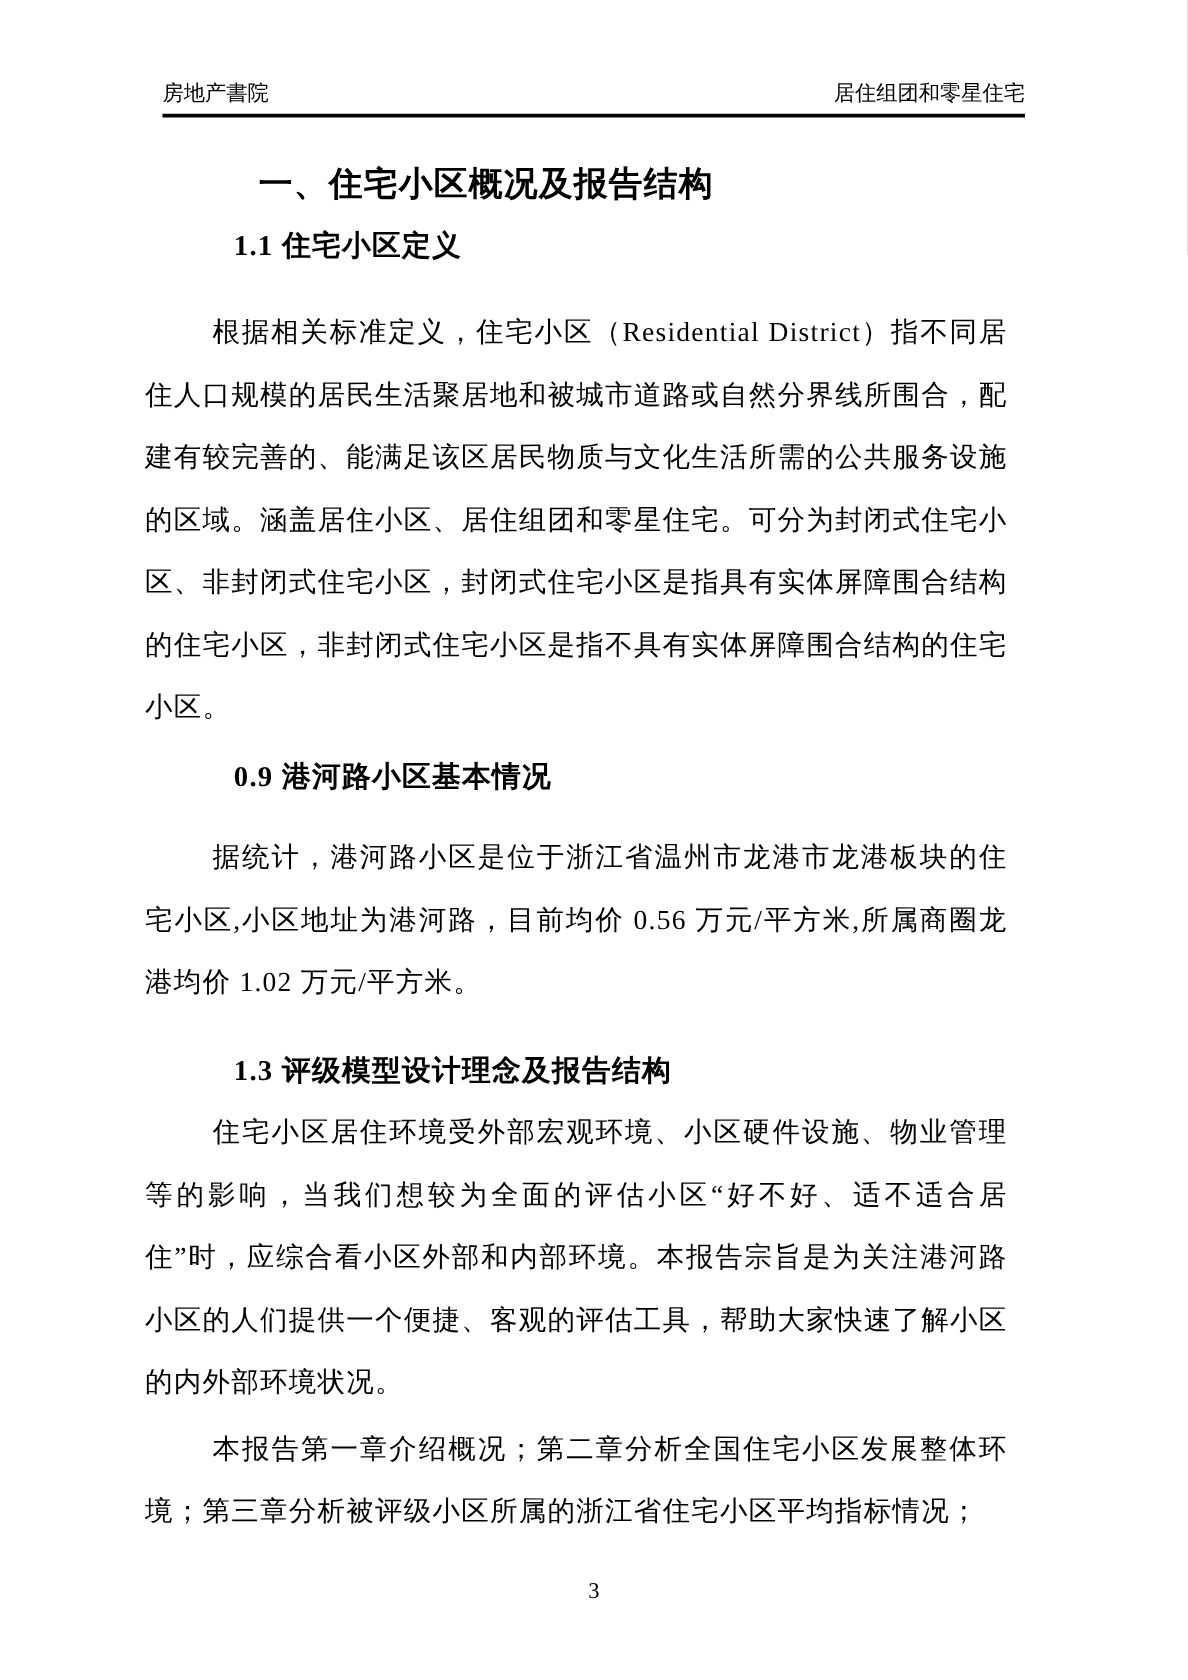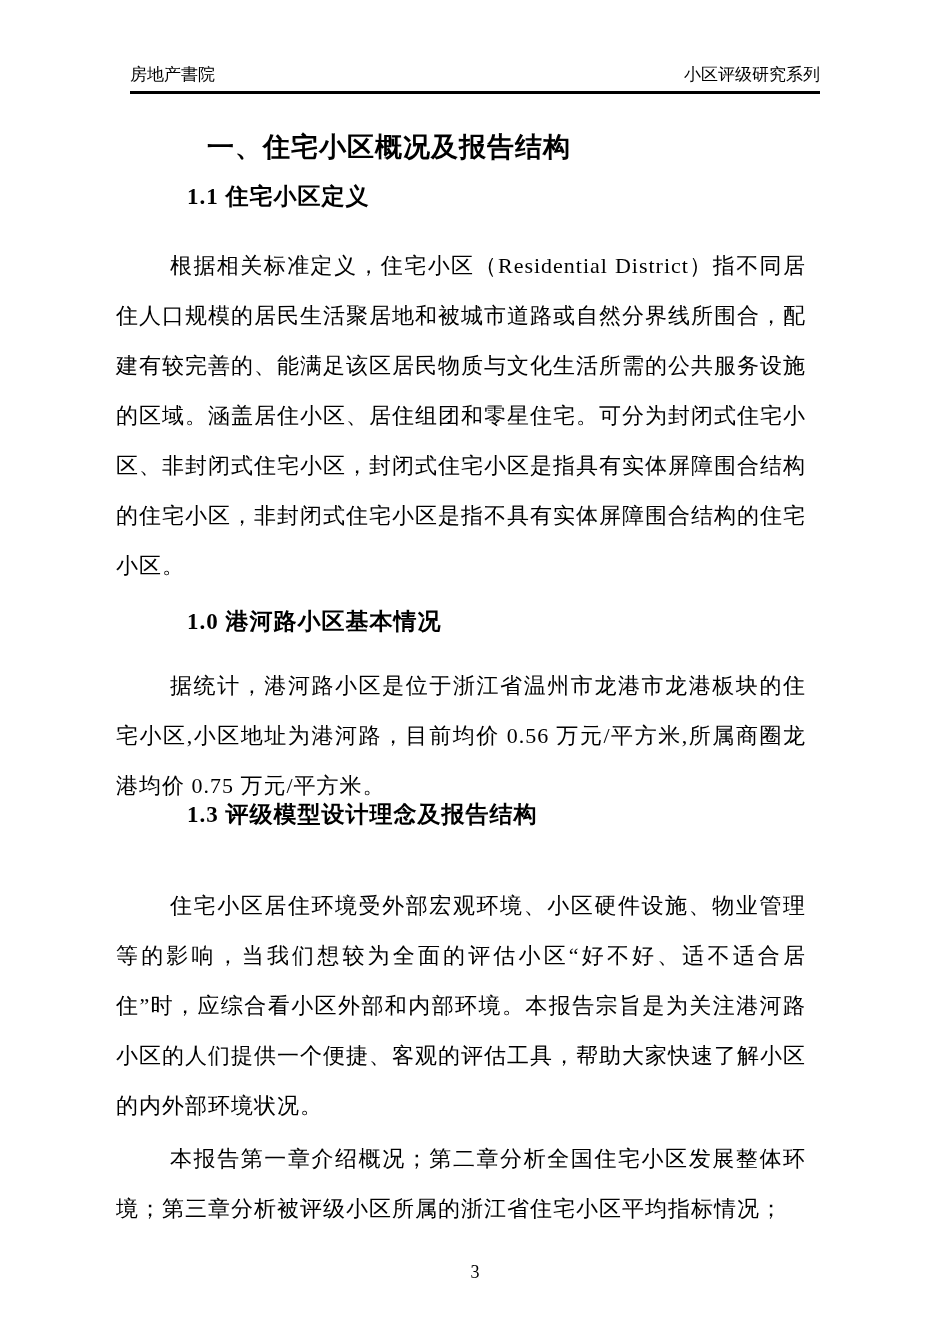--- a/index.html
+++ b/index.html
@@ -51,21 +51,21 @@
     left:187px;
     margin:0;
     font-size:23px;
     font-weight:bold;
     letter-spacing:1px;
     line-height:30px;
     white-space:nowrap;
   }
   .h-11{top:182px;font-family:Liberation Serif, serif;}
   .h-12{top:607px;}
-  .h-13{top:800px;}
+  .h-13{top:842px;}
   .body-para{
     position:absolute;
     left:116px;
     width:690px;
     margin:0;
     font-size:22px;
     line-height:50px;
     letter-spacing:1px;
     text-align:justify;
     text-align-last:left;
@@ -85,32 +85,32 @@
     line-height:22px;
   }
 </style>
 </head>
 <body>
 
 <div class="page">
 
   <div class="header">
     <span>房地产書院</span>
-    <span>小区评级研究系列</span>
+    <span>居住组团和零星住宅</span>
   </div>
 
   <h1 class="doc-title">一、住宅小区概况及报告结构</h1>
 
   <h2 class="sec-heading h-11">1.1 住宅小区定义</h2>
 
   <p class="body-para p-1">根据相关标准定义，住宅小区（Residential District）指不同居住人口规模的居民生活聚居地和被城市道路或自然分界线所围合，配建有较完善的、能满足该区居民物质与文化生活所需的公共服务设施的区域。涵盖居住小区、居住组团和零星住宅。可分为封闭式住宅小区、非封闭式住宅小区，封闭式住宅小区是指具有实体屏障围合结构的住宅小区，非封闭式住宅小区是指不具有实体屏障围合结构的住宅小区。</p>
 
-  <h2 class="sec-heading h-12">1.0 港河路小区基本情况</h2>
+  <h2 class="sec-heading h-12">0.9 港河路小区基本情况</h2>
 
-  <p class="body-para p-2">据统计，港河路小区是位于浙江省温州市龙港市龙港板块的住宅小区,小区地址为港河路，目前均价 0.56 万元/平方米,所属商圈龙港均价 0.75 万元/平方米。</p>
+  <p class="body-para p-2">据统计，港河路小区是位于浙江省温州市龙港市龙港板块的住宅小区,小区地址为港河路，目前均价 0.56 万元/平方米,所属商圈龙港均价 1.02 万元/平方米。</p>
 
   <h2 class="sec-heading h-13">1.3 评级模型设计理念及报告结构</h2>
 
   <p class="body-para p-4">本报告第一章介绍概况；第二章分析全国住宅小区发展整体环境；第三章分析被评级小区所属的浙江省住宅小区平均指标情况；</p>
 
   <p class="body-para p-3">住宅小区居住环境受外部宏观环境、小区硬件设施、物业管理等的影响，当我们想较为全面的评估小区“好不好、适不适合居住”时，应综合看小区外部和内部环境。本报告宗旨是为关注港河路小区的人们提供一个便捷、客观的评估工具，帮助大家快速了解小区的内外部环境状况。</p>
 
   <div class="footer">3</div>
 
 </div>

